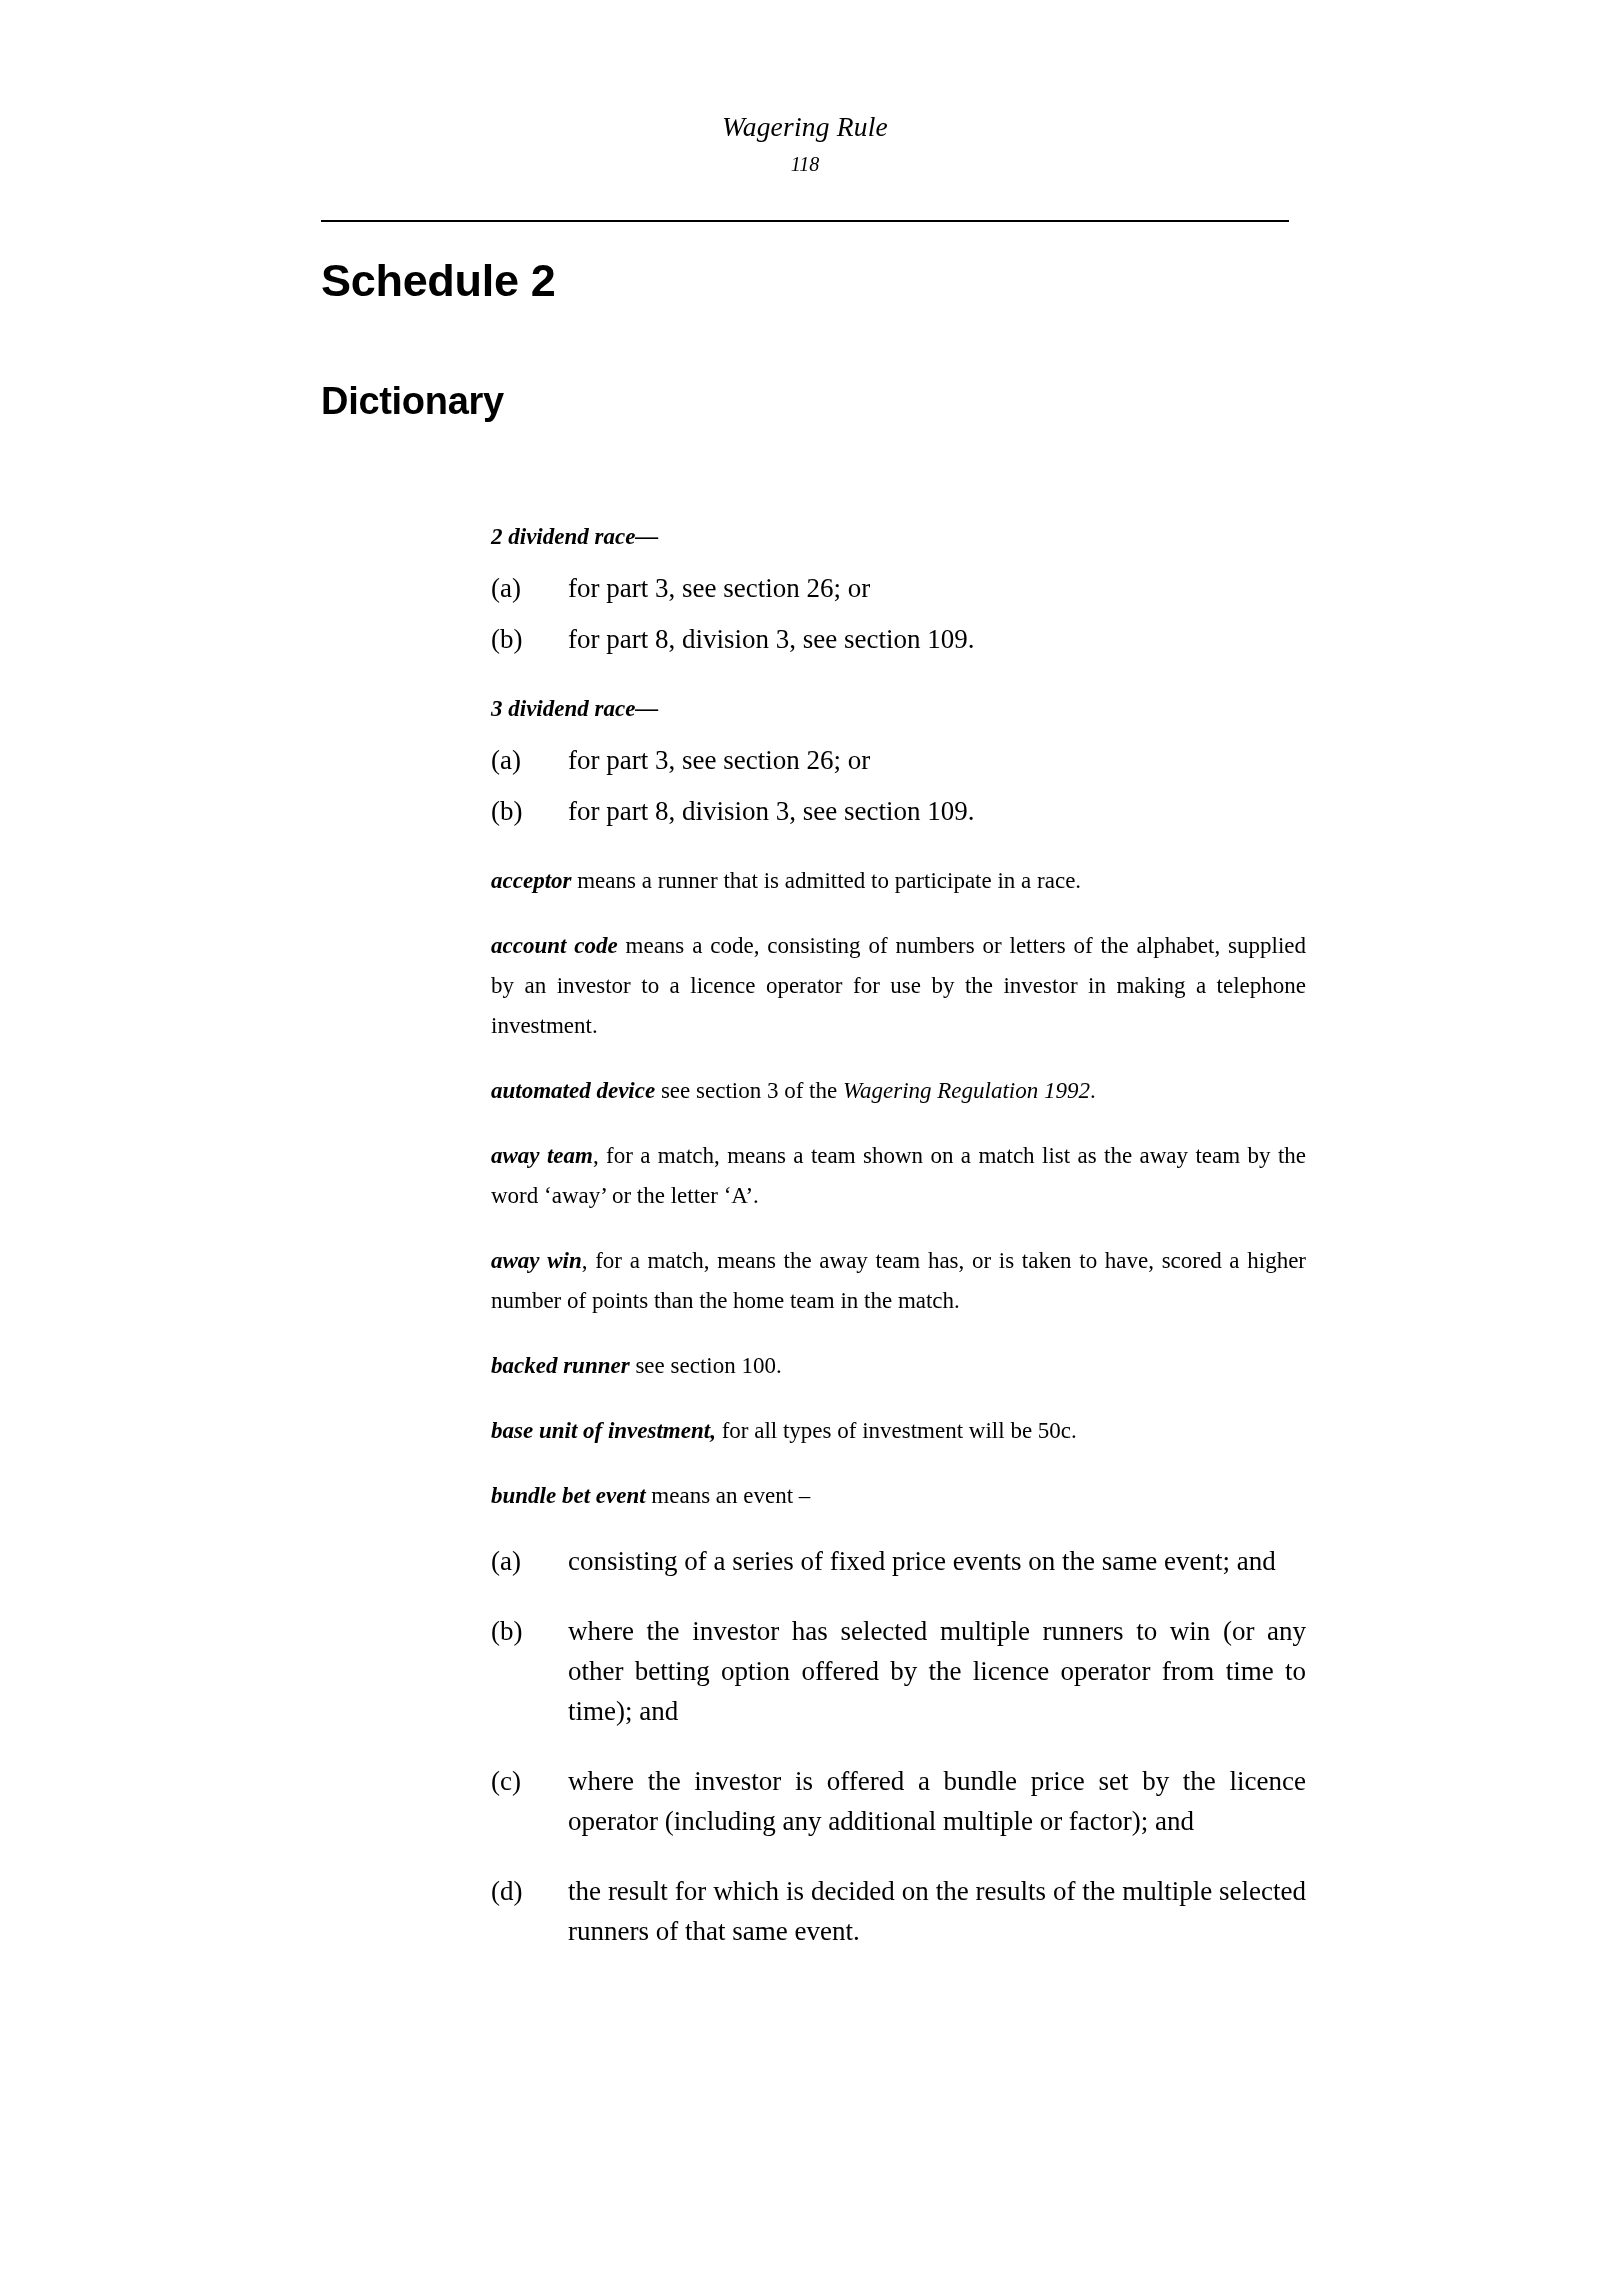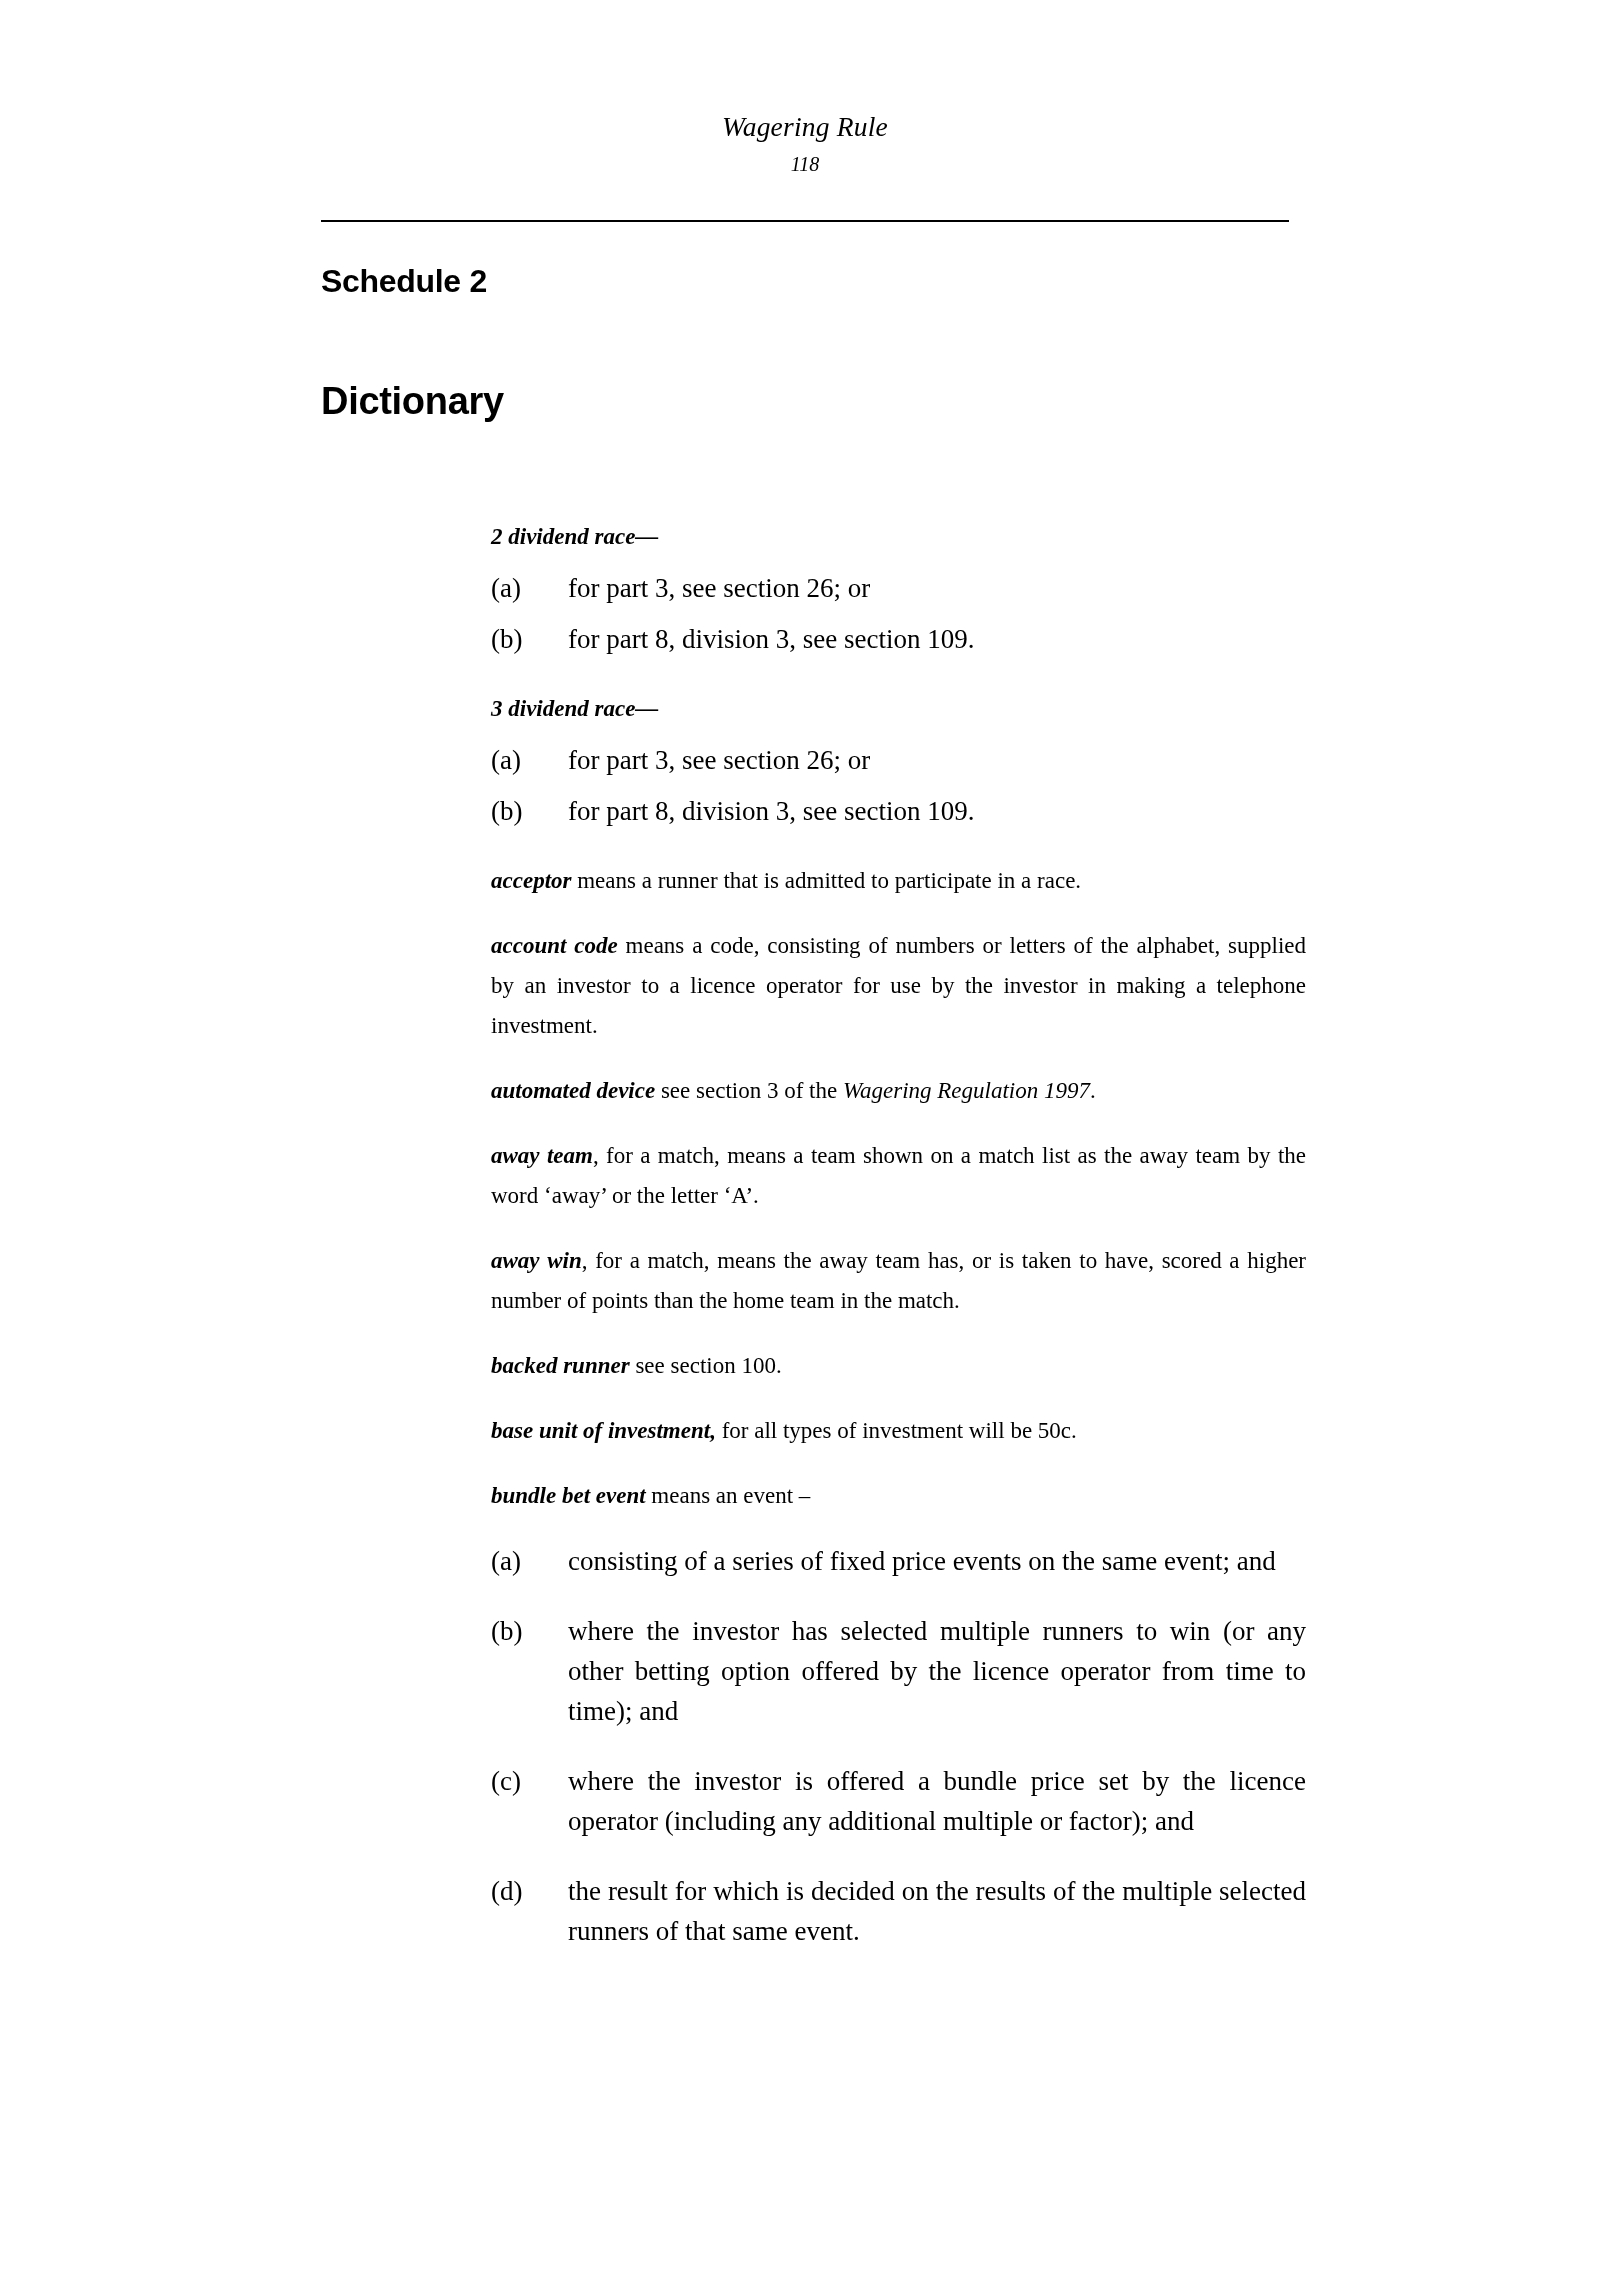--- a/index.html
+++ b/index.html
@@ -51,21 +51,21 @@
     border-top: 2px solid #000000;
   }
 
   
   .schedule-heading {
     position: absolute;
     left: 321px;
     top: 258px;
     font-family: "Liberation Sans", "DejaVu Sans", sans-serif;
     font-weight: bold;
-    font-size: 32px;
+    font-size: 45px;
     line-height: 46px;
     letter-spacing: -0.3px;
   }
   .dictionary-heading {
     position: absolute;
     left: 321px;
     top: 378px;
     font-family: "Liberation Sans", "DejaVu Sans", sans-serif;
     font-weight: bold;
     font-size: 38px;
@@ -168,21 +168,21 @@
 
     <p class="entry">
       <span class="term">acceptor</span><span> means a runner that is admitted to participate in a race.</span>
     </p>
 
     <p class="entry">
       <span class="term">account code</span><span> means a code, consisting of numbers or letters of the alphabet, supplied by an investor to a licence operator for use by the investor in making a telephone investment.</span>
     </p>
 
     <p class="entry">
-      <span class="term">automated device</span><span> see section 3 of the </span><span class="cite">Wagering Regulation 1997</span><span>.</span>
+      <span class="term">automated device</span><span> see section 3 of the </span><span class="cite">Wagering Regulation 1992</span><span>.</span>
     </p>
 
     <p class="entry">
       <span class="term">away team</span><span>, for a match, means a team shown on a match list as the away team by the word ‘away’ or the letter ‘A’.</span>
     </p>
 
     <p class="entry">
       <span class="term">away win</span><span>, for a match, means the away team has, or is taken to have, scored a higher number of points than the home team in the match.</span>
     </p>
 

